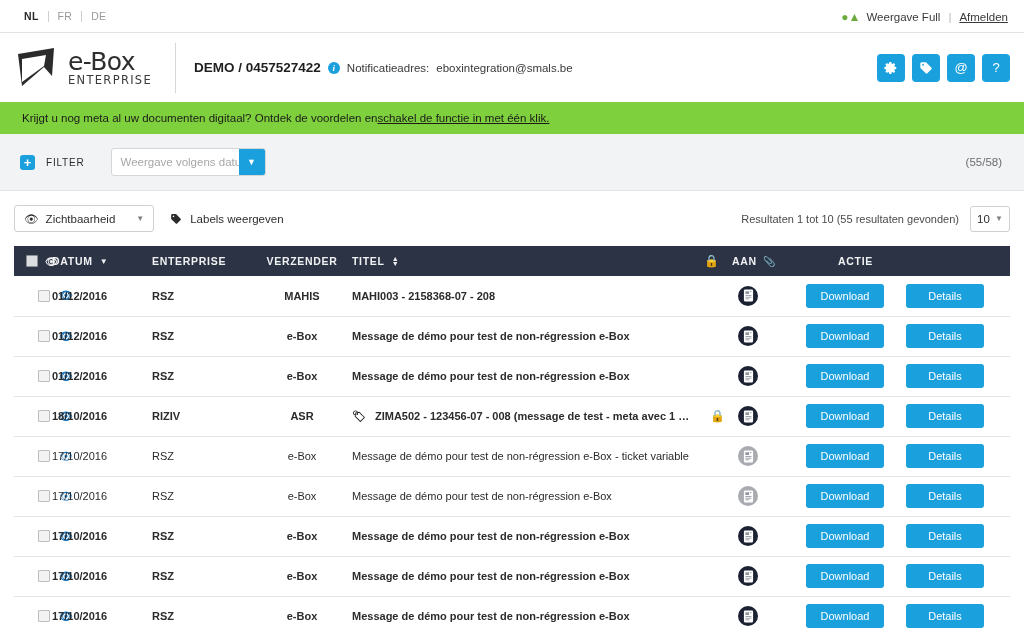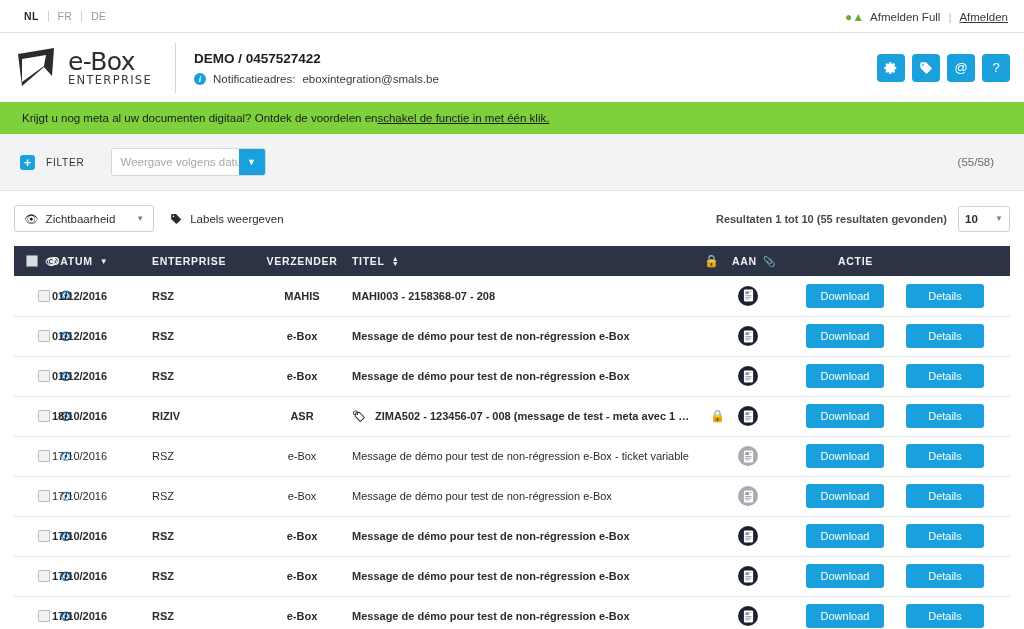--- a/index.html
+++ b/index.html
@@ -62,21 +62,21 @@
     font-size: 25px; color: #2e2e2e; letter-spacing: -0.6px;
     font-family: "DejaVu Sans", sans-serif;
   }
   .logo-sub {
     font-size: 11.5px; letter-spacing: 1.3px; color: #3a3a3a; margin-top: 1px;
     font-family: "DejaVu Sans", sans-serif;
   }
 
   .hdr-divider { width: 1px; height: 50px; background: #d7d7d7; margin: 0 18px 0 6px; }
 
-  .org-block { display: flex; flex-direction: column; justify-content: space-between; gap: 7px; }
+  .org-block { display: flex; flex-direction: row; justify-content: space-between; gap: 7px; }
   .org-title { font-size: 13.5px; font-weight: bold; color: #1f1f1f; }
   .org-notif { display: flex; align-items: center; gap: 7px; font-size: 11.5px; color: #3a3a3a; }
   .info-dot {
     width: 12px; height: 12px; border-radius: 50%;
     background: #1aa0dd; color: #fff;
     font-size: 9px; font-weight: bold; font-style: italic;
     display: flex; align-items: center; justify-content: center;
     font-family: "Liberation Serif", serif;
     flex: none;
   }
@@ -135,21 +135,21 @@
     flex: 1; padding: 0 9px; font-size: 11.5px; color: #a7a7a7;
     white-space: nowrap; overflow: hidden;
   }
   .view-select-btn {
     width: 26px; height: 100%;
     background: #1aa0dd; color: #fff;
     display: flex; align-items: center; justify-content: center;
     font-size: 9px; cursor: pointer;
   }
   .filter-count {
-    position: absolute; right: 30px;
+    position: absolute; right: 22px;
     font-size: 11.5px; color: #6d6d6d;
   }
 
   
   .content { padding: 0 14px; }
 
   .toolbar {
     height: 55px;
     display: flex; align-items: center;
     position: relative;
@@ -163,26 +163,26 @@
   }
   .vis-select .caret { font-size: 8px; color: #808080; margin-left: 14px; }
   .labels-toggle {
     display: flex; align-items: center; gap: 8px;
     margin-left: 16px;
     font-size: 11.5px; color: #2d2d2d;
     cursor: pointer;
   }
   .toolbar-right {
     position: absolute; right: 0;
-    display: flex; align-items: center; gap: 11px; font-weight: bold;
+    display: flex; align-items: center; gap: 11px;
   }
   .result-text { font-size: 11px; color: #4a4a4a; }
   .page-size {
     display: flex; align-items: center; justify-content: space-between;
-    width: 52px; height: 26px; padding: 0 6px;
+    width: 40px; height: 26px; padding: 0 6px;
     border: 1px solid #cfd0d2; border-radius: 3px;
     background: #fff; font-size: 11.5px; color: #2d2d2d;
     cursor: pointer;
   }
   .page-size .caret { font-size: 8px; color: #808080; }
 
   
   table.doc-table { width: 100%; border-collapse: collapse; table-layout: fixed; }
 
   thead th {
@@ -262,21 +262,21 @@
 <div class="lang-bar">
   <div class="lang-list">
     <span class="lang-item active">NL</span>
     <span class="lang-sep"></span>
     <span class="lang-item">FR</span>
     <span class="lang-sep"></span>
     <span class="lang-item">DE</span>
   </div>
   <div class="account-zone">
     <span class="user-icon">●▲</span>
-    <span class="user-name">Afmelden Full</span>
+    <span class="user-name">Weergave Full</span>
     <span class="acct-sep">|</span>
     <span class="logout-link">Afmelden</span>
   </div>
 </div>
 
 <div class="header">
   <div class="logo-wrap">
     <svg class="logo-mark" viewBox="0 0 48 44">
       <path d="M4 8 L40 2 L38 30 L30 21 L8 40 Z" fill="#2b2b2b"></path>
       <path d="M8 13 L32 9 L30 20 L8 36 Z" fill="#ffffff"></path>

